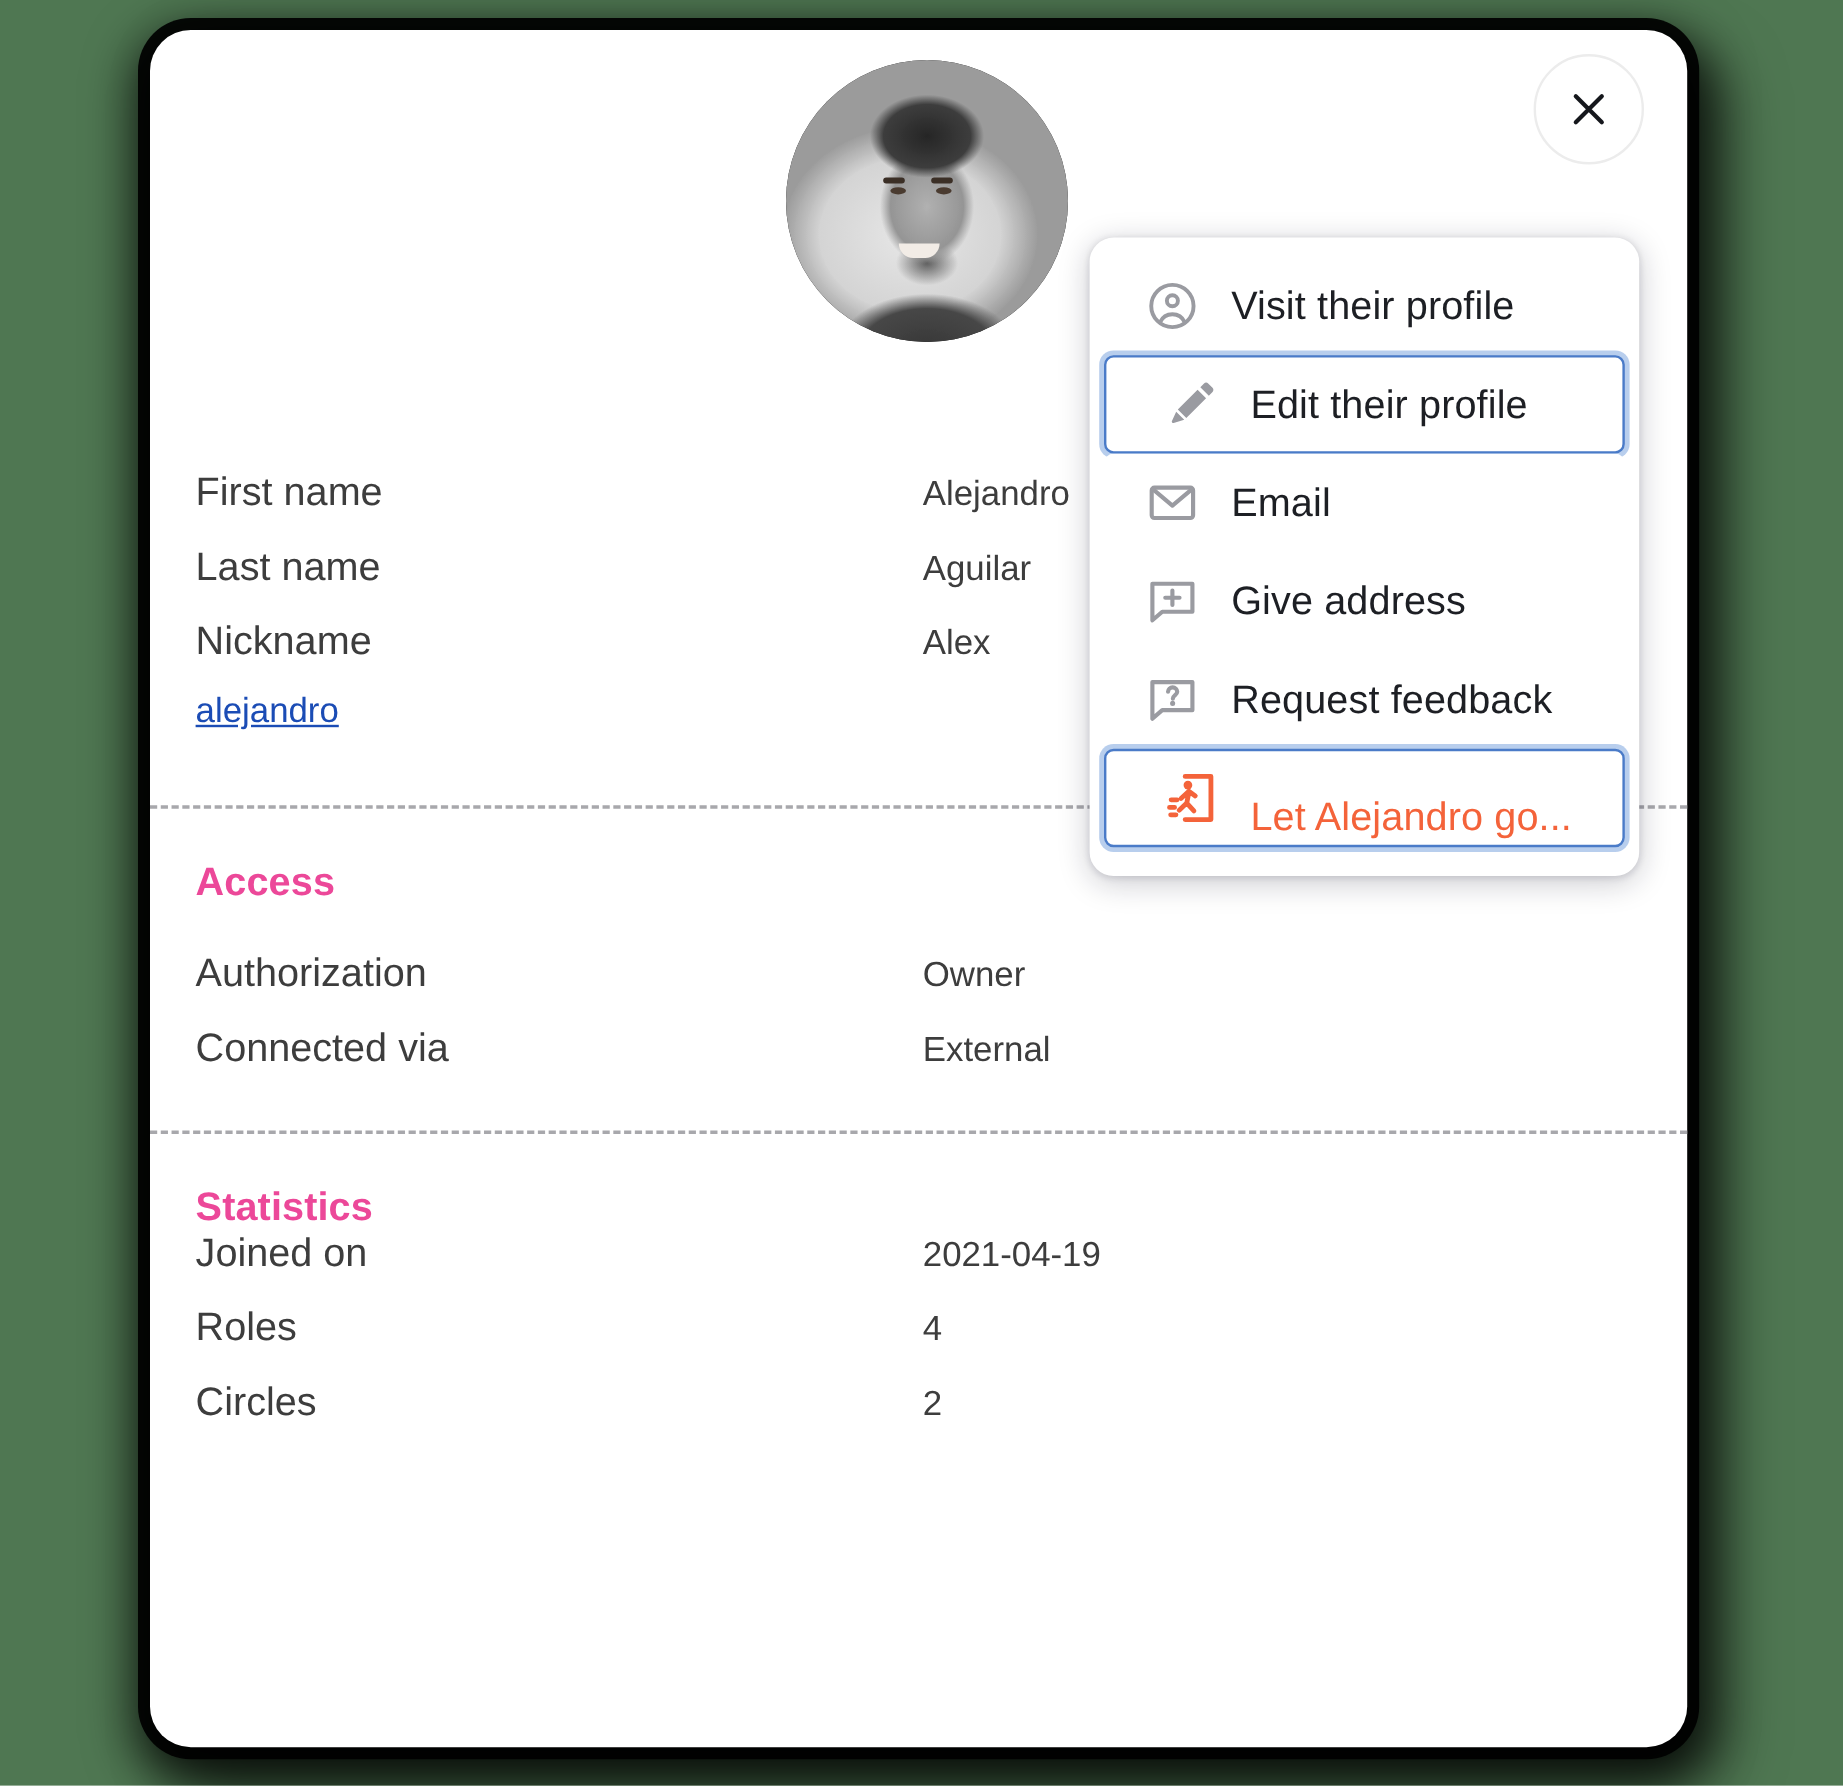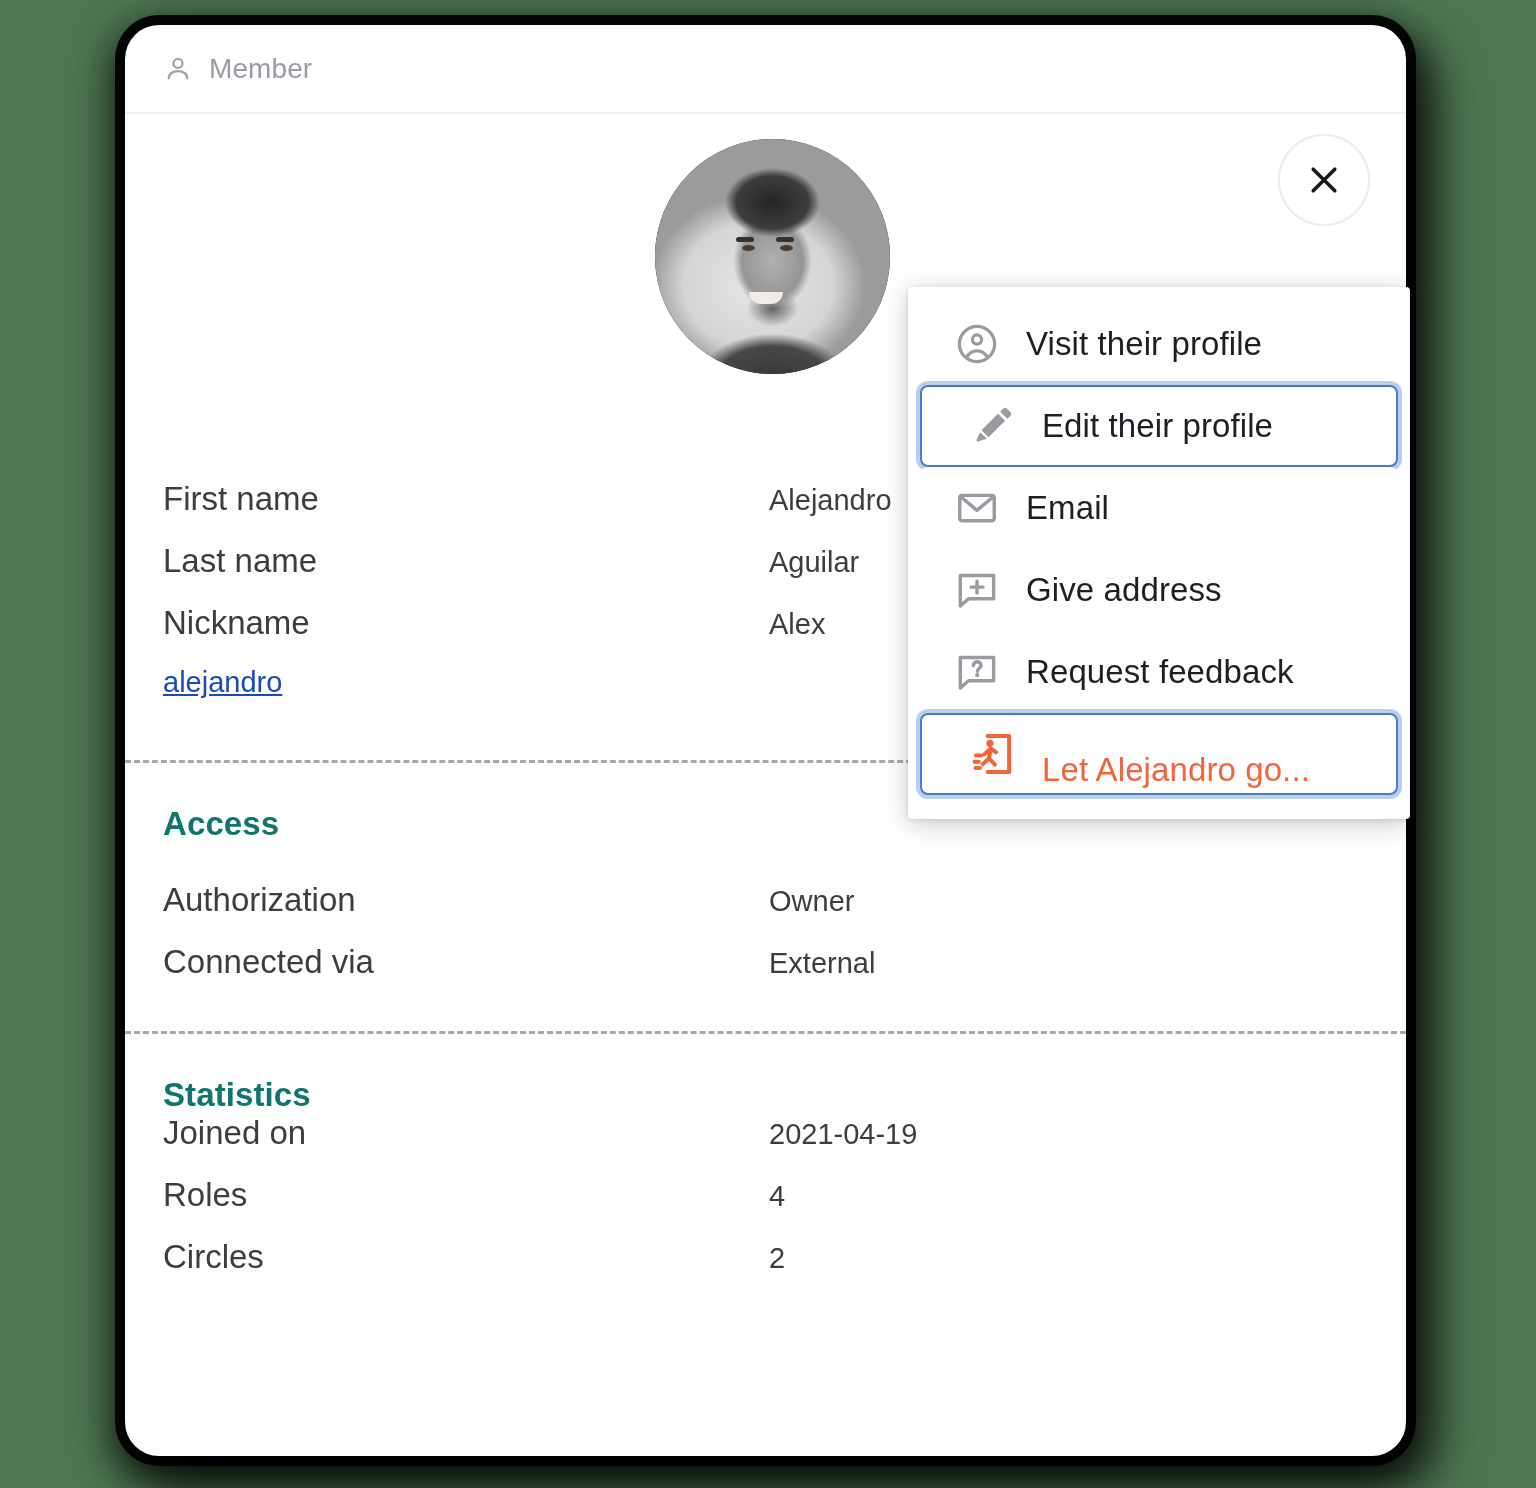--- a/index.html
+++ b/index.html
@@ -156,39 +156,39 @@
     color: #3d3d3d;
     white-space: nowrap;
   }
   .field-value.link {
     color: #1b4cb5;
   }
 
   .section-title {
     font-size: 33px;
     font-weight: bold;
-    color: #0f766e;
+    color: #ec4899;
     letter-spacing: 0.1px;
   }
 
   
   .dashed-divider {
     height: 0;
     border-top: 3px dashed #a8a8ac;
     margin: 0;
   }
 
   
   #action-menu {
     position: absolute;
     left: 783px;
     top: 173px;
-    width: 502px;
+    width: 458px;
     background: #ffffff;
-    border-radius: 4px;
+    border-radius: 20px;
     box-shadow: 0 5px 26px rgba(20,20,40,0.22), 0 1px 5px rgba(20,20,40,0.12);
     padding: 16px 0 24px 0;
     z-index: 30;
   }
   .menu-item {
     display: flex;
     align-items: center;
     height: 82px;
     padding-left: 32px;
     margin: 0 12px;
@@ -215,27 +215,20 @@
     color: #1d1f24;
     white-space: nowrap;
     letter-spacing: 0.1px;
   }
 </style>
 </head>
 <body>
 
 <div id="member-card">
 
-  <div id="card-header">
-    <svg class="header-person-icon" viewBox="0 0 24 24" fill="none" stroke="#a3a4ab" stroke-width="1.8" stroke-linecap="round" stroke-linejoin="round">
-      <circle cx="12" cy="7.5" r="3.6"></circle>
-      <path d="M4.6 19.4c0-3.5 3.3-5.8 7.4-5.8s7.4 2.3 7.4 5.8"></path>
-    </svg>
-    <span id="card-header-title">Member</span>
-  </div>
 
   <div id="card-body">
 
     <div id="avatar">
       <div class="photo"></div>
       <div class="brow-l"></div>
       <div class="brow-r"></div>
       <div class="eye-l"></div>
       <div class="eye-r"></div>
       <div class="smile"></div>

